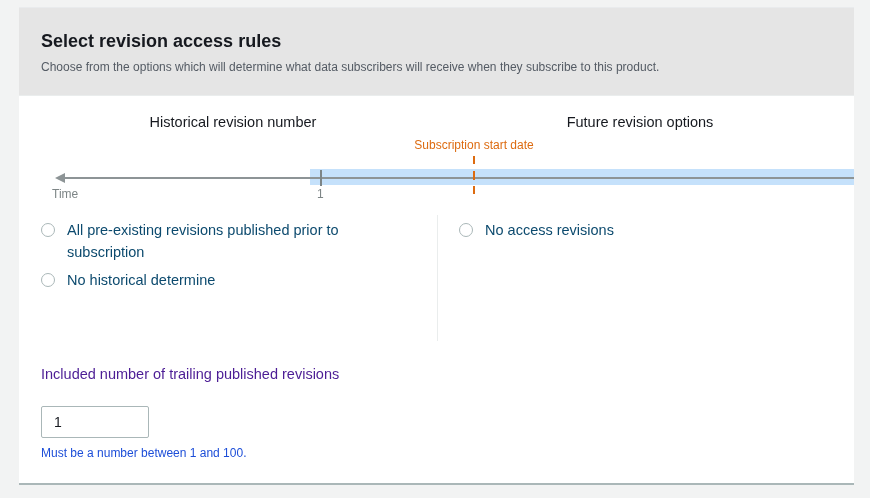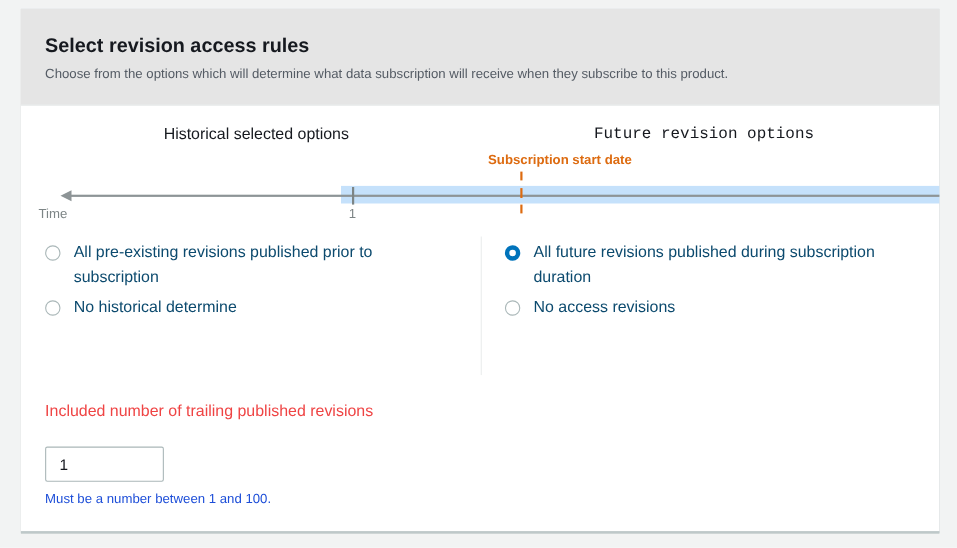--- a/index.html
+++ b/index.html
@@ -29,21 +29,21 @@
     .desc {
       position: absolute; left: 22px; top: 52px;
       font-size: 12px; color: #545b64;
     }
     .col-heading {
       position: absolute; top: 106px; font-size: 14.5px; color: #16191f;
       transform: translateX(-50%); white-space: nowrap;
     }
     .start-label {
       position: absolute; top: 130px; left: 455px; transform: translateX(-50%);
-      font-size: 12px; font-weight: bold; color: #dd6b10; white-space: nowrap; margin-left: 35px;
+      font-size: 12px; font-weight: normal; color: #dd6b10; white-space: nowrap;
     }
     .band {
       position: absolute; left: 291px; top: 161px; width: 544px; height: 16px;
       background: #c5e1fb;
     }
     .axis {
       position: absolute; left: 42px; top: 169px; width: 793px; height: 2px;
       background: #8d9496;
     }
     .arrow {
@@ -70,77 +70,73 @@
       position: absolute; left: 0; top: 4px; width: 14px; height: 14px;
       border-radius: 50%; box-sizing: border-box;
       border: 1.5px solid #aab7b8; background: #fff;
     }
     .radio.checked { border: 4.5px solid #0073bb; }
     .divider {
       position: absolute; left: 418px; top: 207px; width: 1px; height: 126px;
       background: #eaeded;
     }
     .field-label {
-      position: absolute; left: 22px; top: 358px; font-size: 14.5px; color: #ef4444;
+      position: absolute; left: 22px; top: 358px; font-size: 14.5px; color: #4c1d95;
     }
     .field-desc {
       position: absolute; left: 22px; top: 378px; font-size: 12px; color: #545b64;
     }
     .field-input {
       position: absolute; left: 22px; top: 398px; width: 108px; height: 32px;
       box-sizing: border-box; border: 1px solid #aab7b8; border-radius: 2px;
       font-family: "Liberation Sans", "DejaVu Sans", sans-serif;
       font-size: 14px; padding: 0 12px; color: #16191f; background: #fff; outline: none;
     }
     .field-hint {
       position: absolute; left: 22px; top: 438px; font-size: 12px; color: #1d4ed8;
     }
   </style>
 </head>
 <body>
 
 <div class="card">
   <div class="card-header">
     <h2 class="title">Select revision access rules</h2>
-    <div class="desc">Choose from the options which will determine what data subscription will receive when they subscribe to this product.</div>
+    <div class="desc">Choose from the options which will determine what data subscribers will receive when they subscribe to this product.</div>
   </div>
 
-  <div class="col-heading" style="left:214px;">Historical selected options</div>
-  <div class="col-heading" style="left:621px;font-family:Liberation Mono, monospace;">Future revision options</div>
+  <div class="col-heading" style="left:214px;">Historical revision number</div>
+  <div class="col-heading" style="left:621px;">Future revision options</div>
   <div class="start-label">Subscription start date</div>
 
   <div class="band"></div>
   <div class="axis"></div>
   <div class="arrow"></div>
   <div class="tick"></div>
   <div class="dash" style="top:148px;height:8px;"></div>
   <div class="dash" style="top:163px;height:9px;"></div>
   <div class="dash" style="top:178px;height:8px;"></div>
-  <div class="axis-label" style="left:16px;text-align:right;">Time</div>
+  <div class="axis-label" style="left:33px;text-align:right;">Time</div>
   <div class="axis-label" style="left:298px;">1</div>
 
   <div class="radio-group" style="left:22px; top:211px; width:350px;">
     <div class="radio-row">
       <span class="radio"></span>
       <span>All pre-existing revisions published prior to subscription</span>
     </div>
     <div class="radio-row">
       <span class="radio"></span>
       <span>No historical determine</span>
     </div>
   </div>
 
   <div class="divider"></div>
 
   <div class="radio-group" style="left:440px; top:211px; width:370px;">
     <div class="radio-row">
-      <span class="radio checked"></span>
-      <span>All future revisions published during subscription duration</span>
-    </div>
-    <div class="radio-row">
       <span class="radio"></span>
       <span>No access revisions</span>
     </div>
   </div>
 
   <div class="field-label">Included number of trailing published revisions</div>
   <input class="field-input" type="text" value="1" style="">
   <div class="field-hint">Must be a number between 1 and 100.</div>
 </div>
 

